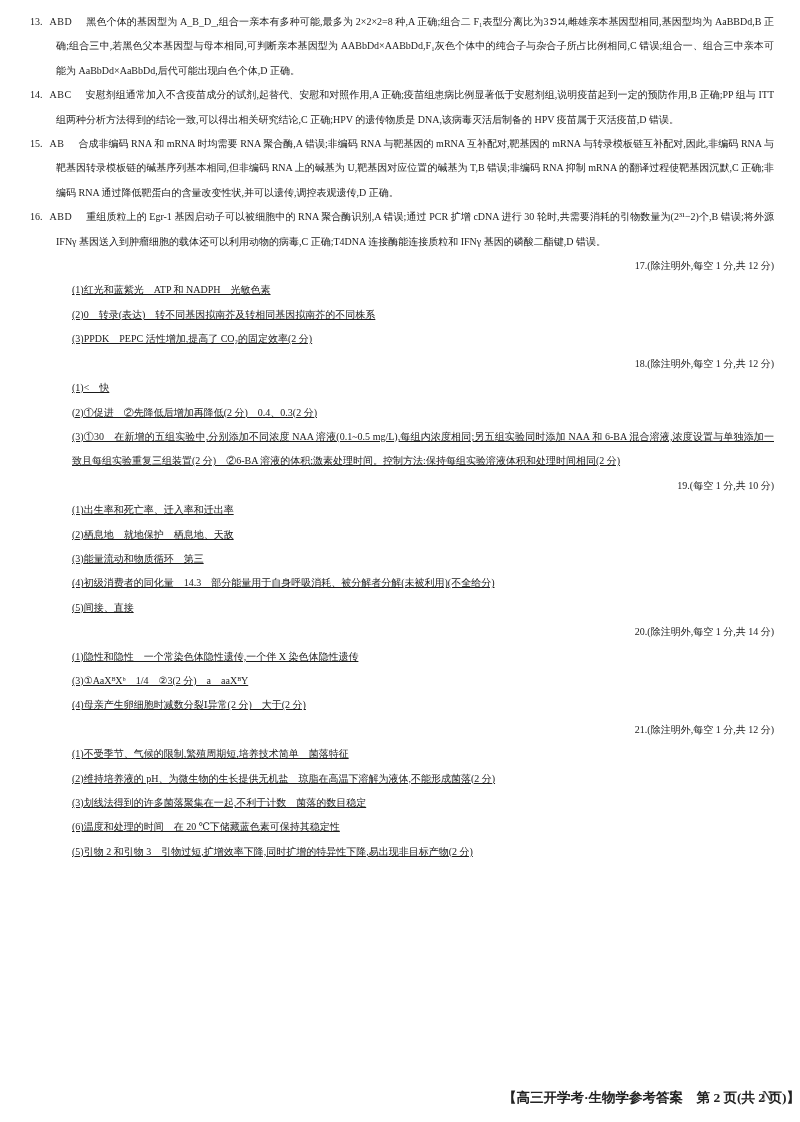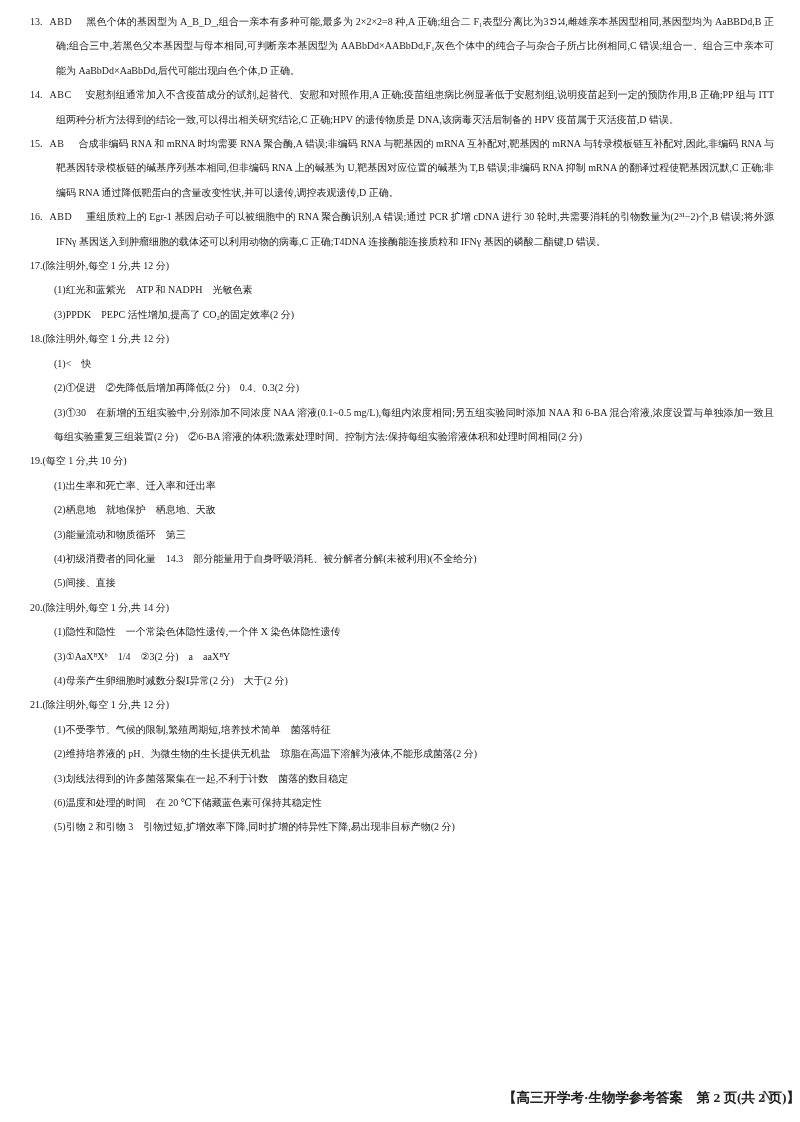--- a/index.html
+++ b/index.html
@@ -32,25 +32,26 @@
     text-indent: -26px;
   }
   .no {
     white-space: nowrap;
   }
   .ans {
     padding: 0 14px 0 7px;
     letter-spacing: 0.5px;
   }
   .fr-head {
-    text-align: left;
+    text-align: right;
   }
   .sub {
-    margin-left: 24px;
+    margin-left: 42px;
     text-align: justify;
+    text-decoration: underline;
   }
   .footer {
     position: absolute;
     top: 1089px;
     left: 0;
     right: 0;
     text-align: right;
     font-size: 13.5px;
     font-weight: 700;
     color: #222;
@@ -73,20 +74,21 @@
 
     <p class="mc"><span class="no">14.</span><span class="ans">ABC</span><span>安慰剂组通常加入不含疫苗成分的试剂,起替代、安慰和对照作用,A 正确;疫苗组患病比例显著低于安慰剂组,说明疫苗起到一定的预防作用,B 正确;PP 组与 ITT 组两种分析方法得到的结论一致,可以得出相关研究结论,C 正确;HPV 的遗传物质是 DNA,该病毒灭活后制备的 HPV 疫苗属于灭活疫苗,D 错误。</span></p>
 
     <p class="mc"><span class="no">15.</span><span class="ans">AB</span><span>合成非编码 RNA 和 mRNA 时均需要 RNA 聚合酶,A 错误;非编码 RNA 与靶基因的 mRNA 互补配对,靶基因的 mRNA 与转录模板链互补配对,因此,非编码 RNA 与靶基因转录模板链的碱基序列基本相同,但非编码 RNA 上的碱基为 U,靶基因对应位置的碱基为 T,B 错误;非编码 RNA 抑制 mRNA 的翻译过程使靶基因沉默,C 正确;非编码 RNA 通过降低靶蛋白的含量改变性状,并可以遗传,调控表观遗传,D 正确。</span></p>
 
     <p class="mc"><span class="no">16.</span><span class="ans">ABD</span><span>重组质粒上的 Egr-1 基因启动子可以被细胞中的 RNA 聚合酶识别,A 错误;通过 PCR 扩增 cDNA 进行 30 轮时,共需要消耗的引物数量为(2³¹−2)个,B 错误;将外源 IFNγ 基因送入到肿瘤细胞的载体还可以利用动物的病毒,C 正确;T4DNA 连接酶能连接质粒和 IFNγ 基因的磷酸二酯键,D 错误。</span></p>
 
     <div>
       <p class="fr-head"><span class="no">17.</span><span>(除注明外,每空 1 分,共 12 分)</span></p>
       <p class="sub">(1)红光和蓝紫光　ATP 和 NADPH　光敏色素</p>
+      <p class="sub">(2)0　转录(表达)　转不同基因拟南芥及转相同基因拟南芥的不同株系</p>
       <p class="sub">(3)PPDK　PEPC 活性增加,提高了 CO₂的固定效率(2 分)</p>
     </div>
 
     <div>
       <p class="fr-head"><span class="no">18.</span><span>(除注明外,每空 1 分,共 12 分)</span></p>
       <p class="sub">(1)&lt;　快</p>
       <p class="sub">(2)①促进　②先降低后增加再降低(2 分)　0.4、0.3(2 分)</p>
       <p class="sub">(3)①30　在新增的五组实验中,分别添加不同浓度 NAA 溶液(0.1~0.5 mg/L),每组内浓度相同;另五组实验同时添加 NAA 和 6-BA 混合溶液,浓度设置与单独添加一致且每组实验重复三组装置(2 分)　②6-BA 溶液的体积;激素处理时间。控制方法:保持每组实验溶液体积和处理时间相同(2 分)</p>
     </div>
 

